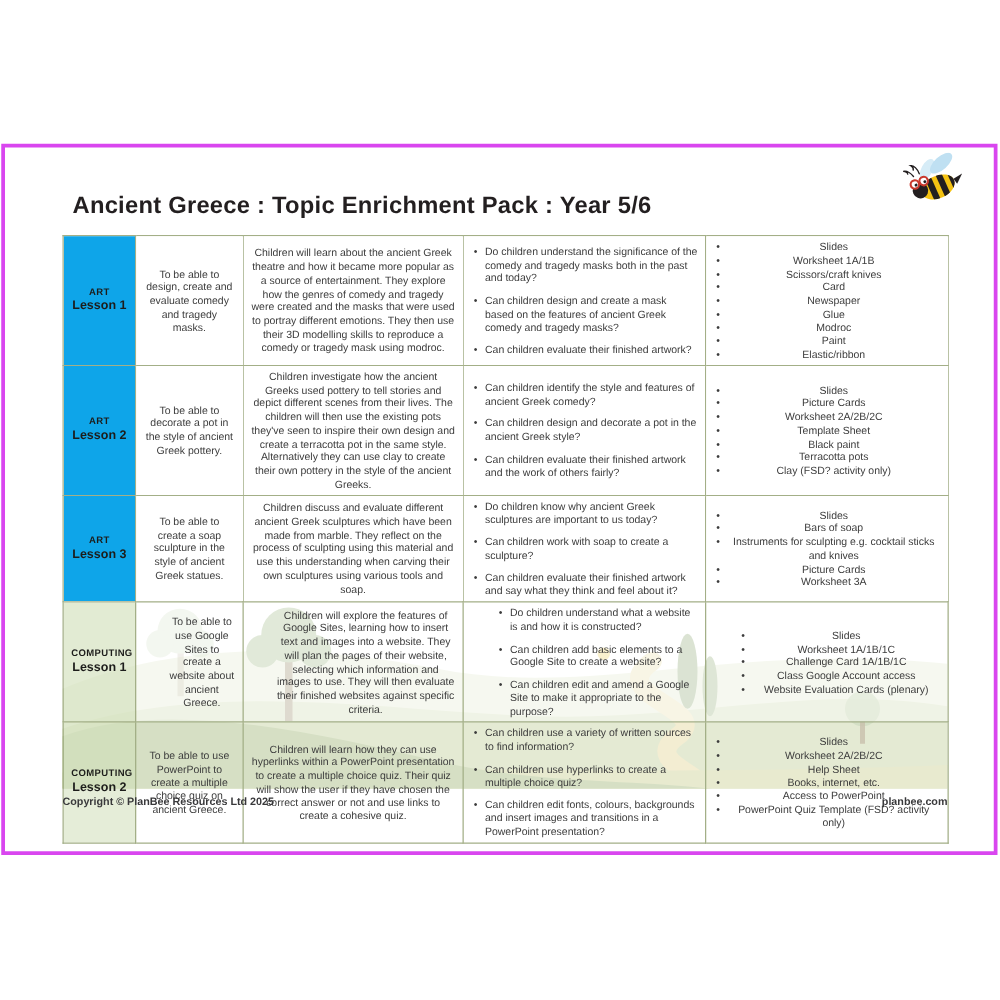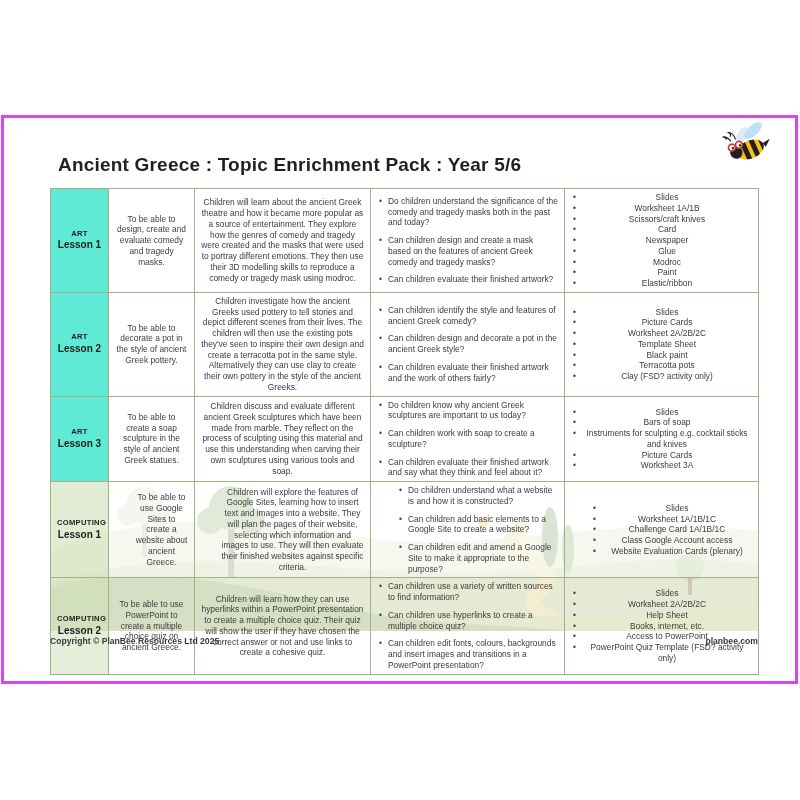--- a/index.html
+++ b/index.html
@@ -25,21 +25,21 @@
   
   .landscape{position:absolute;left:46px;top:353px;width:708px;height:160px;}
   
   table.lessons{
     position:absolute;left:46px;top:70px;width:708px;border-collapse:collapse;
     table-layout:fixed;font-size:8.4px;line-height:1.28;color:#3c3c3c;
   }
   table.lessons td, table.lessons th{border:1px solid #a3af87;padding:3px 6px;vertical-align:middle;}
   th.corner{border:none;background:#ffffff;}
   th.colhead{background:#dfe9d0;color:#1d1d1b;font-size:10.5px;font-weight:bold;padding:6px 4px;}
-  td.lbl{background:#5eead4;text-align:center;color:#1d1d1b;}
+  td.lbl{background:#0ea5e9;text-align:center;color:#1d1d1b;}
   td.obj, td.ovw{text-align:center;}
   .subj{font-size:7.6px;font-weight:bold;letter-spacing:0.3px;}
   .les{font-size:10px;font-weight:bold;margin-top:1px;}
   tr.trans td.lbl{background:rgba(222,232,205,0.88);}
   tr.trans td.cell{background:rgba(255,255,255,0.72);padding-left:26px;}
   tr.trans2 td.lbl{background:rgba(222,232,205,0.78);}
   tr.trans2 td.cell{background:rgba(255,255,255,0.52);}
   tr.solid td.cell, tr.solid td.lbl{position:relative;}
   tr.solid td.cell{background:#ffffff;}
   ul.blist{list-style:none;margin:0;padding:0 0 0 2px;}

